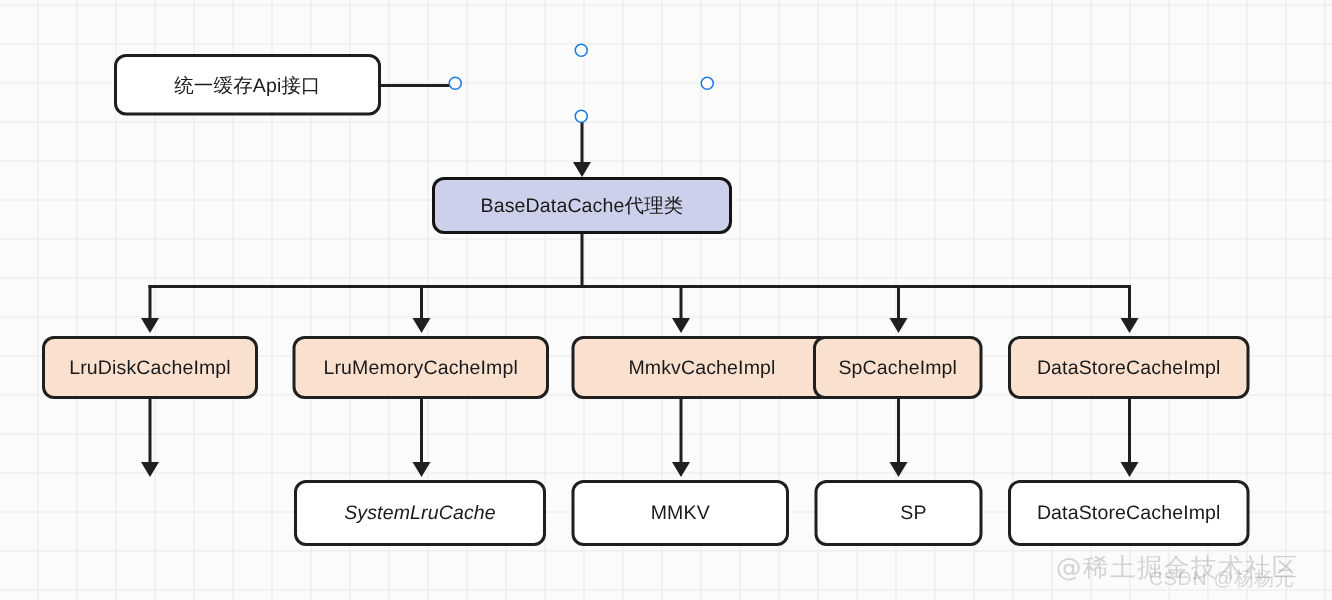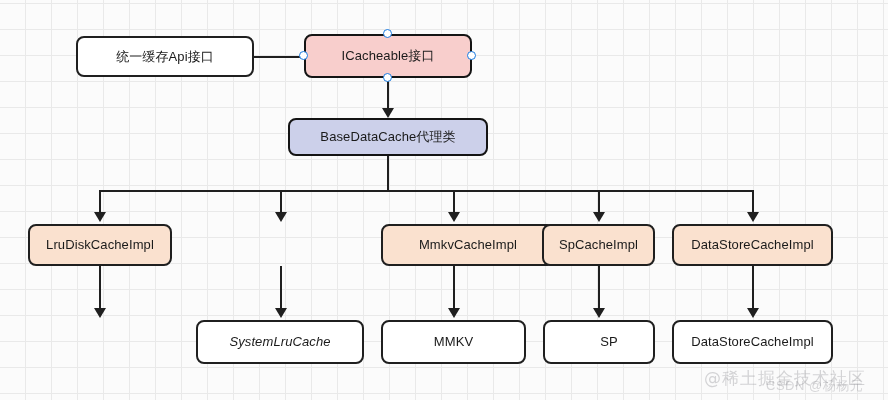--- a/index.html
+++ b/index.html
@@ -130,30 +130,30 @@
   <div class="arrow-down" style="left:448px; top:308px;"></div>
 
   <div class="edge v" style="left:598px; top:266px; height:44px;"></div>
   <div class="arrow-down" style="left:593px; top:308px;"></div>
 
   <div class="edge v" style="left:752px; top:266px; height:44px;"></div>
   <div class="arrow-down" style="left:747px; top:308px;"></div>
 
   <div class="node white" style="left:76px; top:36px; width:178px; height:41px;">统一缓存Api接口</div>
 
-  <div class="node pink" style="left:304px; top:34px; width:168px; height:44px;">ICacheable接口</div>
 
   <div class="handle" style="left:383px; top:29px;"></div>
   <div class="handle" style="left:383px; top:73px;"></div>
   <div class="handle" style="left:299px; top:51px;"></div>
   <div class="handle" style="left:467px; top:51px;"></div>
 
   <div class="node blue" style="left:288px; top:118px; width:200px; height:38px;">BaseDataCache代理类</div>
 
   <div class="node peach" style="left:28px; top:224px; width:144px; height:42px;">LruDiskCacheImpl</div>
+  <div class="node peach" style="left:195px; top:224px; width:171px; height:42px;">LruMemoryCacheImpl</div>
   <div class="node peach" style="left:381px; top:224px; width:174px; height:42px;">MmkvCacheImpl</div>
   <div class="node peach" style="left:542px; top:224px; width:113px; height:42px;">SpCacheImpl</div>
   <div class="node peach" style="left:672px; top:224px; width:161px; height:42px;">DataStoreCacheImpl</div>
 
   <div class="node white" style="left:196px; top:320px; width:168px; height:44px;font-style:italic;">SystemLruCache</div>
   <div class="node white" style="left:381px; top:320px; width:145px; height:44px;">MMKV</div>
   <div class="node white" style="left:543px; top:320px; width:112px; height:44px;padding-left:20px;">SP</div>
   <div class="node white" style="left:672px; top:320px; width:161px; height:44px;">DataStoreCacheImpl</div>
 
   <div class="watermark" style="left:704px; top:367px;">@稀土掘金技术社区</div>

